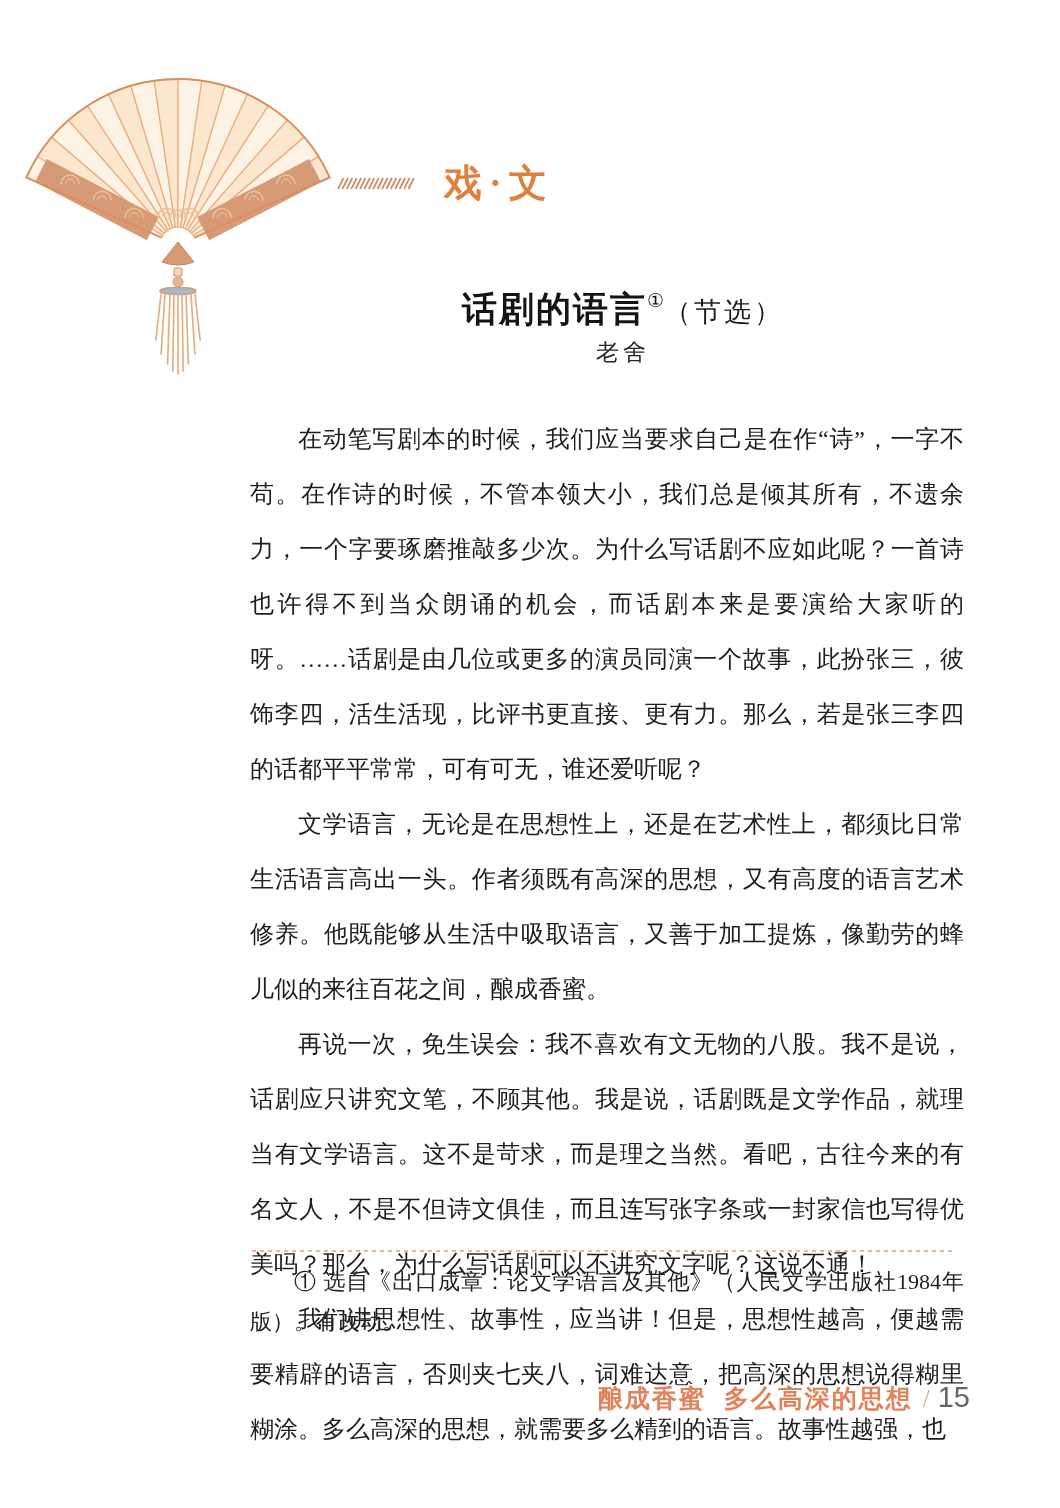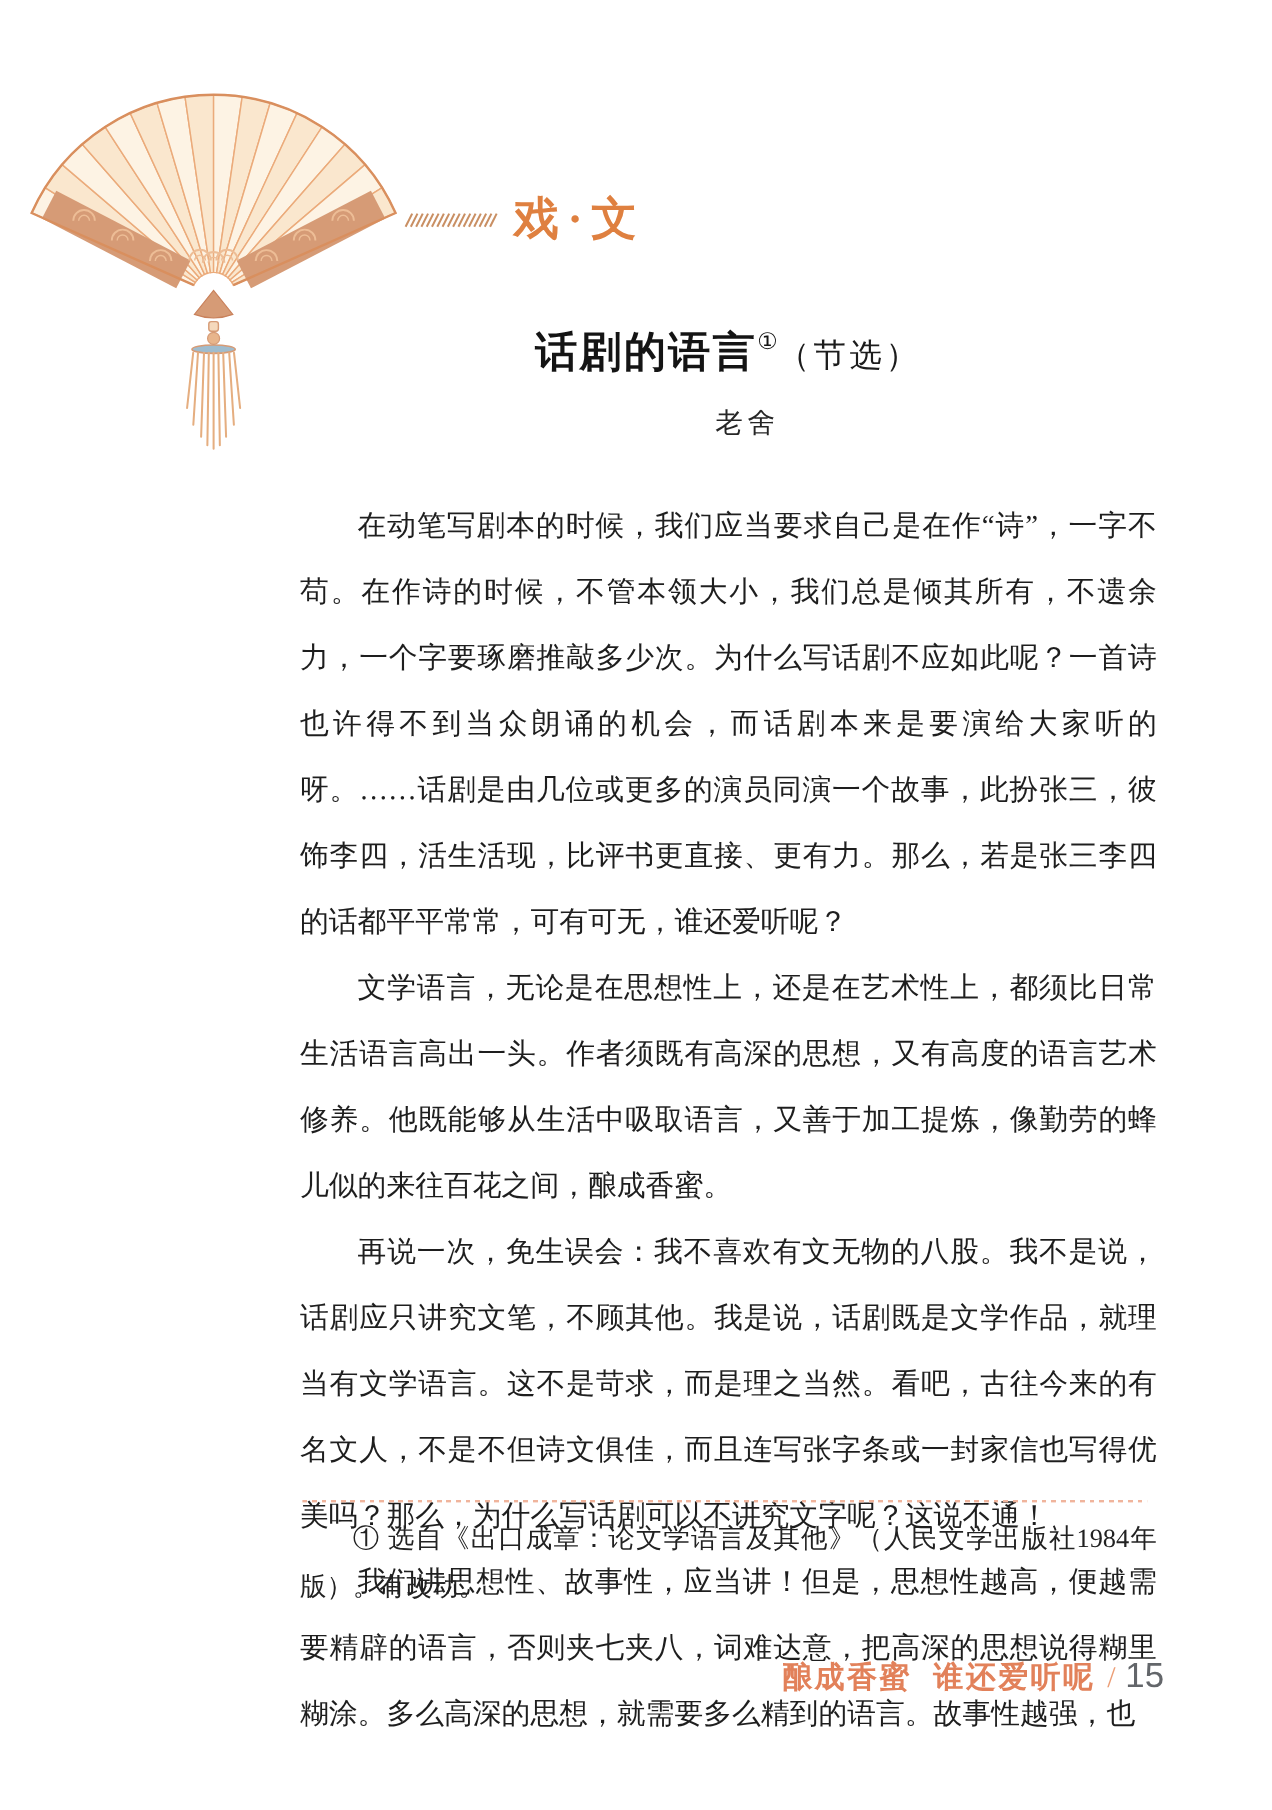--- a/index.html
+++ b/index.html
@@ -5,21 +5,21 @@
   html,body{margin:0;padding:0;background:#ffffff;}
   .page{
     position:relative;
     width:1060px;height:1508px;
     background:#ffffff;
     font-family:"Liberation Serif","DejaVu Serif",serif;
     overflow:hidden;
   }
   
   .fan-wrap{position:absolute;left:2px;top:70px;width:352px;height:314px;}
-  .section-tag{position:absolute;left:336px;top:164px;display:flex;align-items:center;gap:12px;}
+  .section-tag{position:absolute;left:336px;top:164px;display:flex;align-items:center;gap:28px;}
   .zigzag-wrap{width:80px;height:20px;display:block;}
   .section-label{
     font-size:38px;font-weight:bold;color:#DF8040;
     letter-spacing:7px;line-height:1;white-space:nowrap;
   }
   
   .title-block{position:absolute;left:250px;top:270px;width:714px;text-align:center;color:#141414;white-space:nowrap;}
   .title-main{font-size:35px;font-weight:bold;letter-spacing:2px;}
   .title-ref{font-size:19px;font-weight:normal;vertical-align:14px;letter-spacing:0;}
   .title-suffix{font-size:27px;font-weight:normal;letter-spacing:3px;color:#1c1c1c;}
@@ -130,36 +130,36 @@
         <line x1="50.400000000000006" y1="16" x2="55.900000000000006" y2="5" stroke="#C98F63" stroke-width="1.7"></line>
         <line x1="54.800000000000004" y1="16" x2="60.300000000000004" y2="5" stroke="#C98F63" stroke-width="1.7"></line>
         <line x1="59.2" y1="16" x2="64.7" y2="5" stroke="#C98F63" stroke-width="1.7"></line>
         <line x1="63.60000000000001" y1="16" x2="69.10000000000001" y2="5" stroke="#C98F63" stroke-width="1.7"></line>
         <line x1="68" y1="16" x2="73.5" y2="5" stroke="#C98F63" stroke-width="1.7"></line>
         <line x1="72.4" y1="16" x2="77.9" y2="5" stroke="#C98F63" stroke-width="1.7"></line>
       </svg>
     <span class="section-label">戏·文</span>
   </div>
 
-  <h1 class="title-block" style="margin:0;">
+  <h1 class="title-block" style="margin:16px;">
     <span class="title-main">话剧的语言</span><span class="title-ref">①</span><span class="title-suffix">（节选）</span>
   </h1>
 
   <div class="author">老舍</div>
 
   <div class="body-text">
     <p>在动笔写剧本的时候，我们应当要求自己是在作“诗”，一字不苟。在作诗的时候，不管本领大小，我们总是倾其所有，不遗余力，一个字要琢磨推敲多少次。为什么写话剧不应如此呢？一首诗也许得不到当众朗诵的机会，而话剧本来是要演给大家听的呀。……话剧是由几位或更多的演员同演一个故事，此扮张三，彼饰李四，活生活现，比评书更直接、更有力。那么，若是张三李四的话都平平常常，可有可无，谁还爱听呢？</p>
     <p>文学语言，无论是在思想性上，还是在艺术性上，都须比日常生活语言高出一头。作者须既有高深的思想，又有高度的语言艺术修养。他既能够从生活中吸取语言，又善于加工提炼，像勤劳的蜂儿似的来往百花之间，酿成香蜜。</p>
     <p>再说一次，免生误会：我不喜欢有文无物的八股。我不是说，话剧应只讲究文笔，不顾其他。我是说，话剧既是文学作品，就理当有文学语言。这不是苛求，而是理之当然。看吧，古往今来的有名文人，不是不但诗文俱佳，而且连写张字条或一封家信也写得优美吗？那么，为什么写话剧可以不讲究文字呢？这说不通！</p>
     <p>我们讲思想性、故事性，应当讲！但是，思想性越高，便越需要精辟的语言，否则夹七夹八，词难达意，把高深的思想说得糊里糊涂。多么高深的思想，就需要多么精到的语言。故事性越强，也</p>
   </div>
 
   <div class="footnote-divider"></div>
   <div class="footnote">① 选自《出口成章：论文学语言及其他》（人民文学出版社1984年版）。有改动。</div>
 
   <footer class="page-footer">
     <span class="footer-unit">酿成香蜜</span>
-    <span class="footer-section">谁还爱听呢</span>
+    <span class="footer-section">多么高深的思想</span>
     <span class="footer-slash">/</span>
     <span class="footer-page">15</span>
   </footer>
 
 </div>
 
 </body></html>

